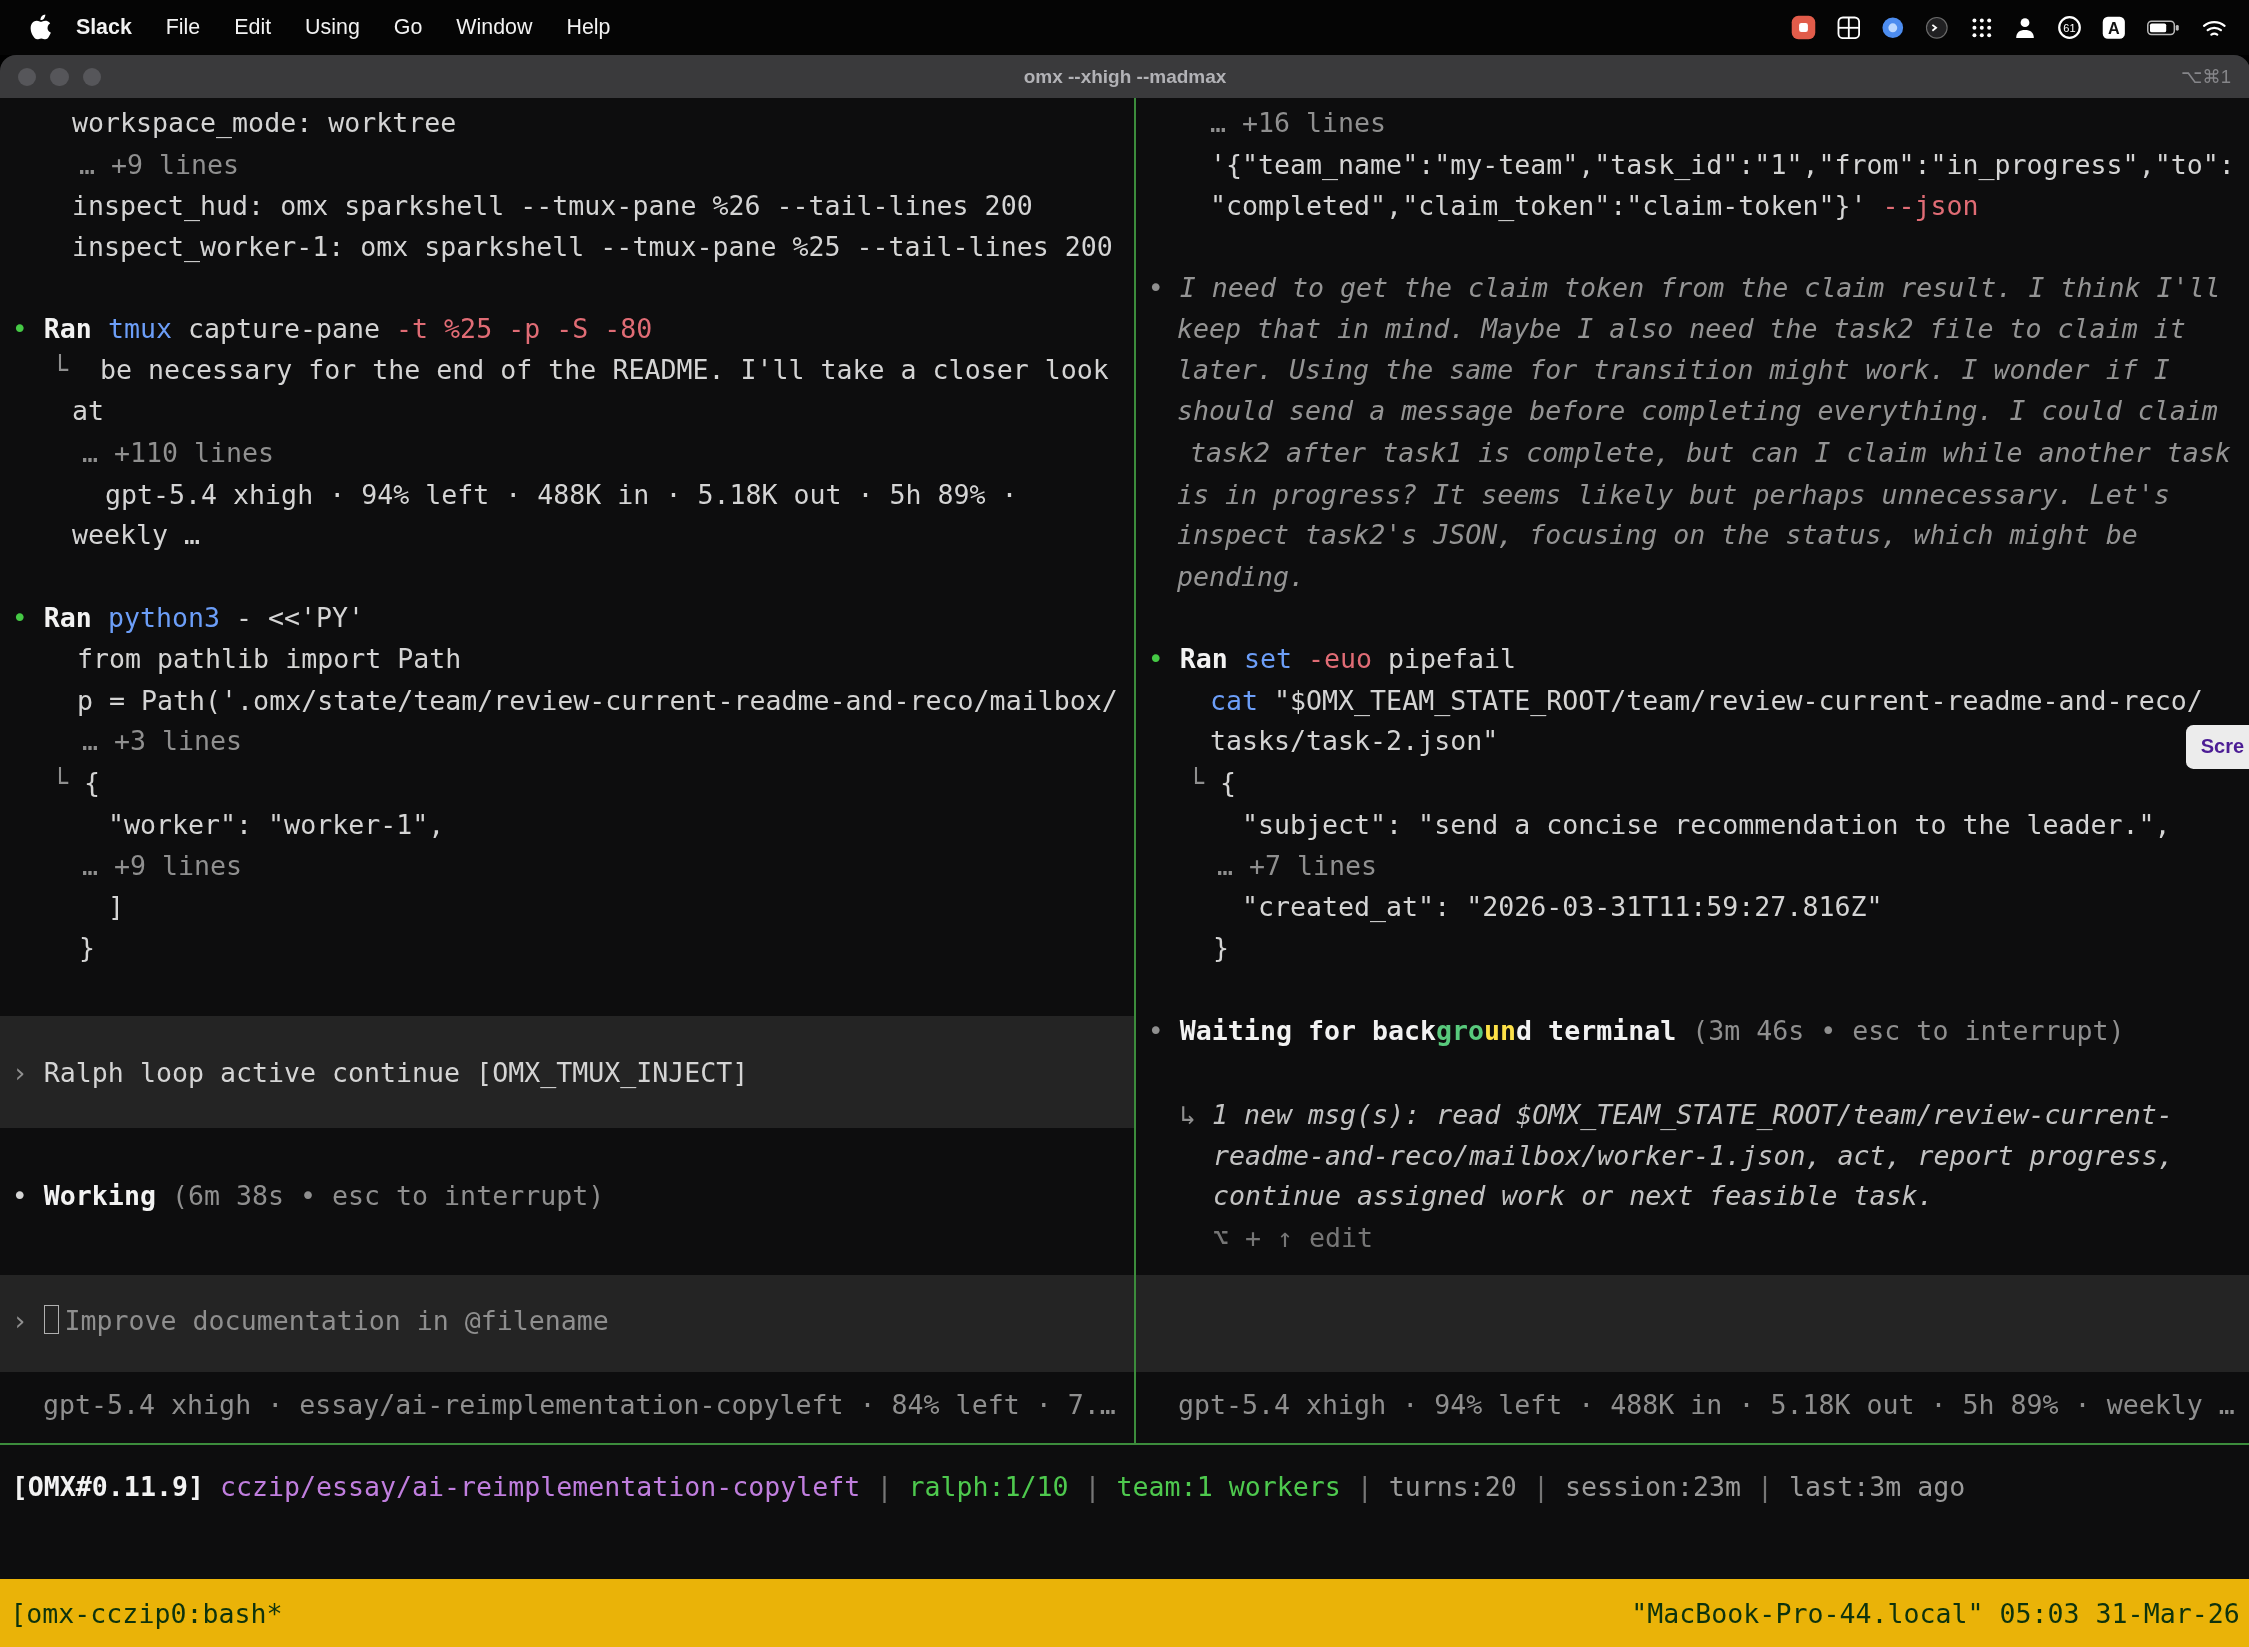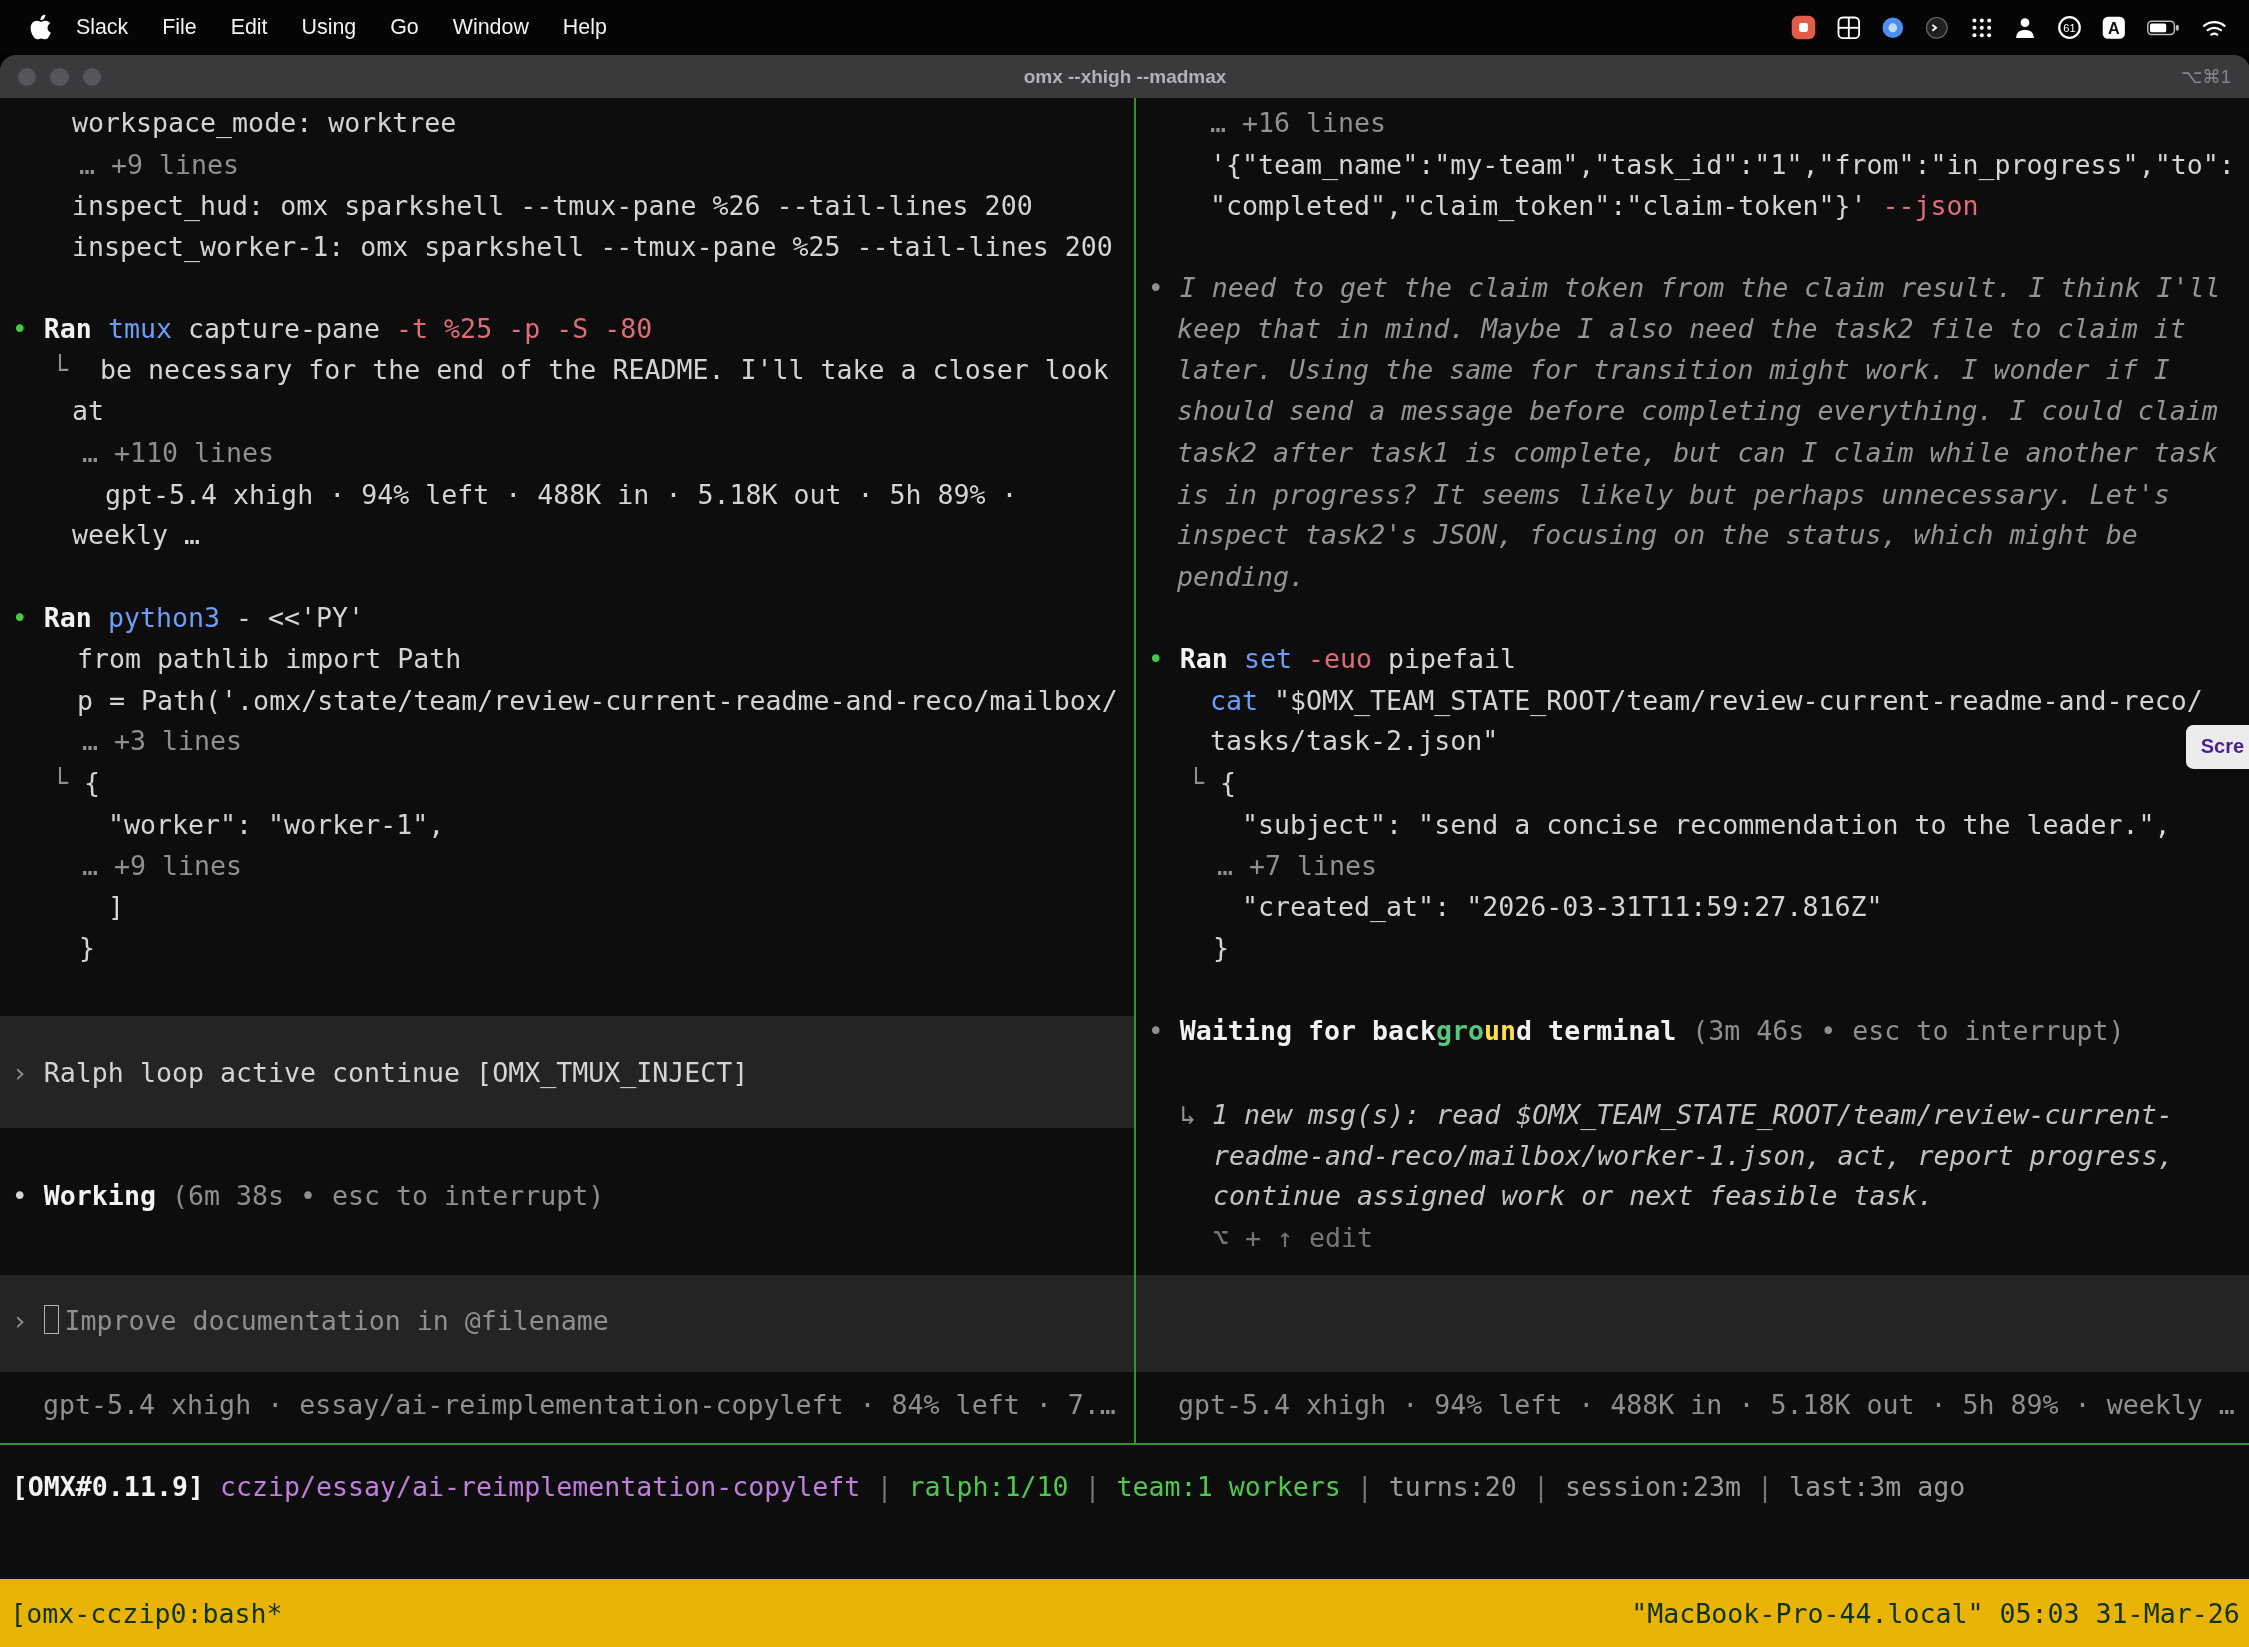--- a/index.html
+++ b/index.html
@@ -5,21 +5,21 @@
   *{margin:0;padding:0;box-sizing:border-box}
   html,body{width:2250px;height:1648px;background:#000;overflow:hidden}
   body{font-family:"Liberation Sans",sans-serif;position:relative}
 
   
   .menubar{position:absolute;top:0;left:0;width:2250px;height:55px;background:#050505;
            display:flex;align-items:center;color:#f2f2f2;font-size:21.4px;padding:0 17.7px}
   .menu-left{display:flex;align-items:center}
   .apple-wrap{margin:0 7.4px 0 11.8px;display:flex;align-items:center}
   .menu-item{padding:0 17px;white-space:nowrap}
-  .menu-item.bold{font-weight:normal}
+  .menu-item.bold{font-weight:bold}
   .menu-status{margin-left:auto;display:flex;align-items:center;gap:20.7px;padding-right:4.4px}
   .status-icon{display:flex;align-items:center}
 
   
   .window{position:absolute;top:55px;left:0;width:2250px;height:1593px;background:#0d0d0e;
           border-radius:16px 16px 0 0;overflow:hidden}
   .titlebar{position:absolute;top:0;left:0;width:100%;height:43px;background:#3a3a3c;
             display:flex;align-items:center}
   .lights{position:absolute;left:17.7px;top:12.5px;display:flex;gap:14px}
   .light{width:18.5px;height:18.5px;border-radius:50%;background:#56565a}
@@ -199,21 +199,21 @@
     </div>
   <div class="pane term-font" id="pane-right">
       <div class="band" style="top: 1177px; height: 97px;"></div>
       <div class="tline" style="top: 3.7px; left: 74px;"><span class="c-dim">… +16 lines</span></div>
       <div class="tline" style="top: 46px; left: 74px;"><span class="c-d">'{"team_name":"my-team","task_id":"1","from":"in_progress","to":</span></div>
       <div class="tline" style="top: 87px; left: 74px;"><span class="c-d">"completed","claim_token":"claim-token"}' </span><span class="c-red">--json</span></div>
       <div class="tline" style="top: 169px; left: 11.8px;"><span class="c-dim">• </span><span class="c-it">I need to get the claim token from the claim result. I think I'll</span></div>
       <div class="tline" style="top: 210px; left: 41px;"><span class="c-it">keep that in mind. Maybe I also need the task2 file to claim it</span></div>
       <div class="tline" style="top: 251px; left: 41px;"><span class="c-it">later. Using the same for transition might work. I wonder if I</span></div>
       <div class="tline" style="top: 292px; left: 41px;"><span class="c-it">should send a message before completing everything. I could claim</span></div>
-      <div class="tline" style="top: 334px; left: 41px;"><span class="c-it">task2 after task1 is complete, but can I claim while another task</span></div>
+      <div class="tline" style="top: 334px; left: 54px;"><span class="c-it">task2 after task1 is complete, but can I claim while another task</span></div>
       <div class="tline" style="top: 376px; left: 41px;"><span class="c-it">is in progress? It seems likely but perhaps unnecessary. Let's</span></div>
       <div class="tline" style="top: 416px; left: 41px;"><span class="c-it">inspect task2's JSON, focusing on the status, which might be</span></div>
       <div class="tline" style="top: 458px; left: 41px;"><span class="c-it">pending.</span></div>
       <div class="tline" style="top: 582px; left: 74px;"><span class="c-blue">cat </span><span class="c-d">"$OMX_TEAM_STATE_ROOT/team/review-current-readme-and-reco/</span></div>
       <div class="tline" style="top: 540px; left: 11.8px;"><span class="c-gb">• </span><span class="c-b">Ran </span><span class="c-blue">set </span><span class="c-red">-euo </span><span class="c-d">pipefail</span></div>
       <div class="tline" style="top: 622px; left: 74px;"><span class="c-d">tasks/task-2.json"</span></div>
       <div class="tline" style="top: 664px; left: 52px;"><span class="c-dim">└ </span><span class="c-d">{</span></div>
       <div class="tline" style="top: 706px; left: 106px;"><span class="c-d">"subject": "send a concise recommendation to the leader.",</span></div>
       <div class="tline" style="top: 747px; left: 81px;"><span class="c-dim">… +7 lines</span></div>
       <div class="tline" style="top: 788px; left: 106px;"><span class="c-d">"created_at": "2026-03-31T11:59:27.816Z"</span></div>

